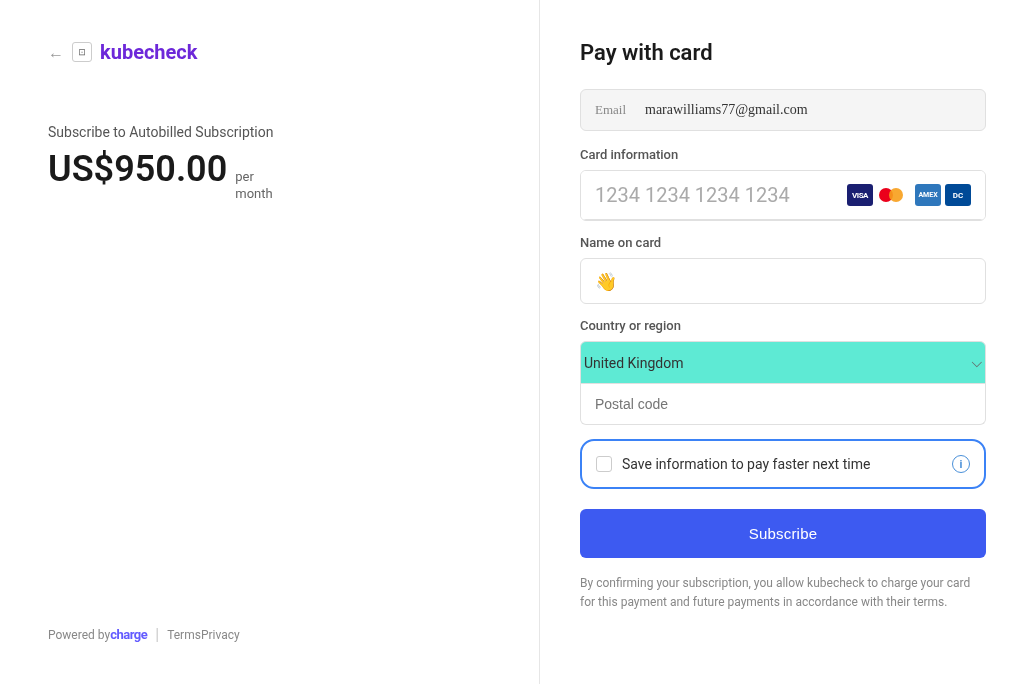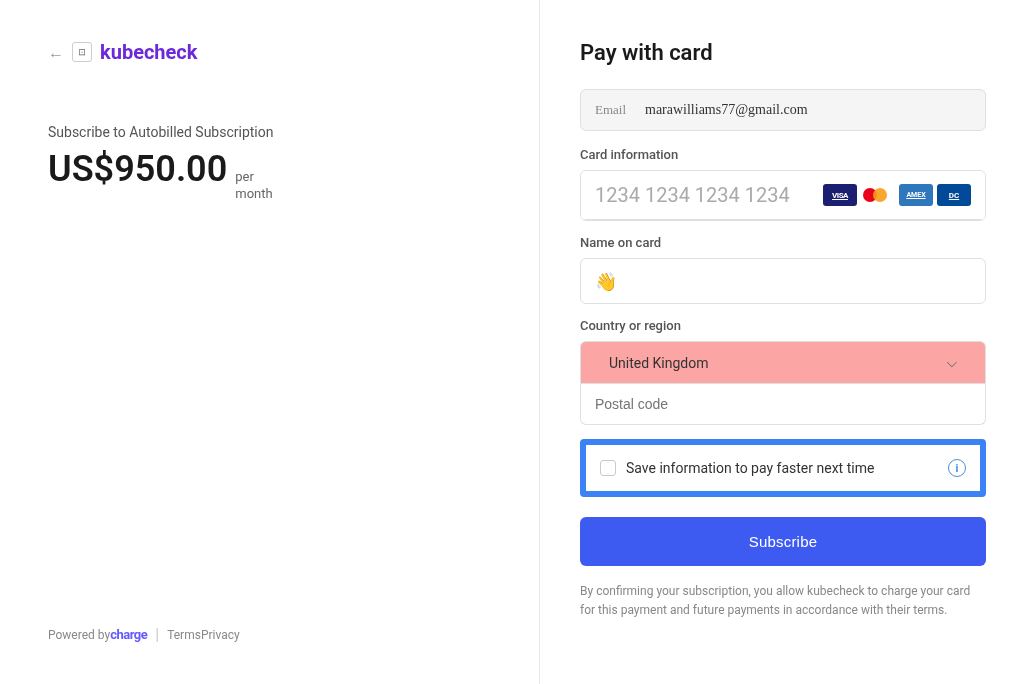--- a/index.html
+++ b/index.html
@@ -185,29 +185,28 @@
     }
 
     .card-icons {
       display: flex;
       gap: 4px;
       align-items: center;
     }
 
     .card-icon {
       height: 22px;
-      width: 34px;
+      width: 26px;
       border-radius: 3px;
       display: flex;
       align-items: center;
       justify-content: center;
       font-size: 8px;
       font-weight: 700;
       color: white;
-      text-decoration: underline;
     }
 
     .card-icon-visa {
       background: #1a1f71;
       letter-spacing: -0.5px;
     }
 
     .card-icon-amex {
       background: #2e77bc;
     }
@@ -288,25 +287,25 @@
       color: #333;
     }
 
     .country-section {
       margin-bottom: 14px;
     }
 
     .country-select-wrapper {
       border: 1px solid #e0e0e0;
       border-radius: 6px 6px 0 0;
-      padding: 12px 28px;
+      padding: 12px 3px;
       display: flex;
       align-items: center;
       justify-content: space-between;
-      background: #fca5a5;
+      background: #5eead4;
       cursor: pointer;
       border-bottom: 1px solid #e0e0e0;
     }
 
     .country-value {
       font-size: 14px;
       color: #333;
     }
 
     .chevron-down {
@@ -323,22 +322,22 @@
       color: #aaa;
       background: #fff;
       width: 100%;
       outline: none;
     }
 
     .save-info-row {
       display: flex;
       align-items: center;
       gap: 10px;
-      border: 6px solid #3b82f6;
-      border-radius: 4px;
+      border: 2px solid #3b82f6;
+      border-radius: 14px;
       padding: 14px 14px;
       margin-bottom: 20px;
     }
 
     .save-checkbox {
       width: 16px;
       height: 16px;
       border: 1px solid #ccc;
       border-radius: 3px;
       background: #fff;

